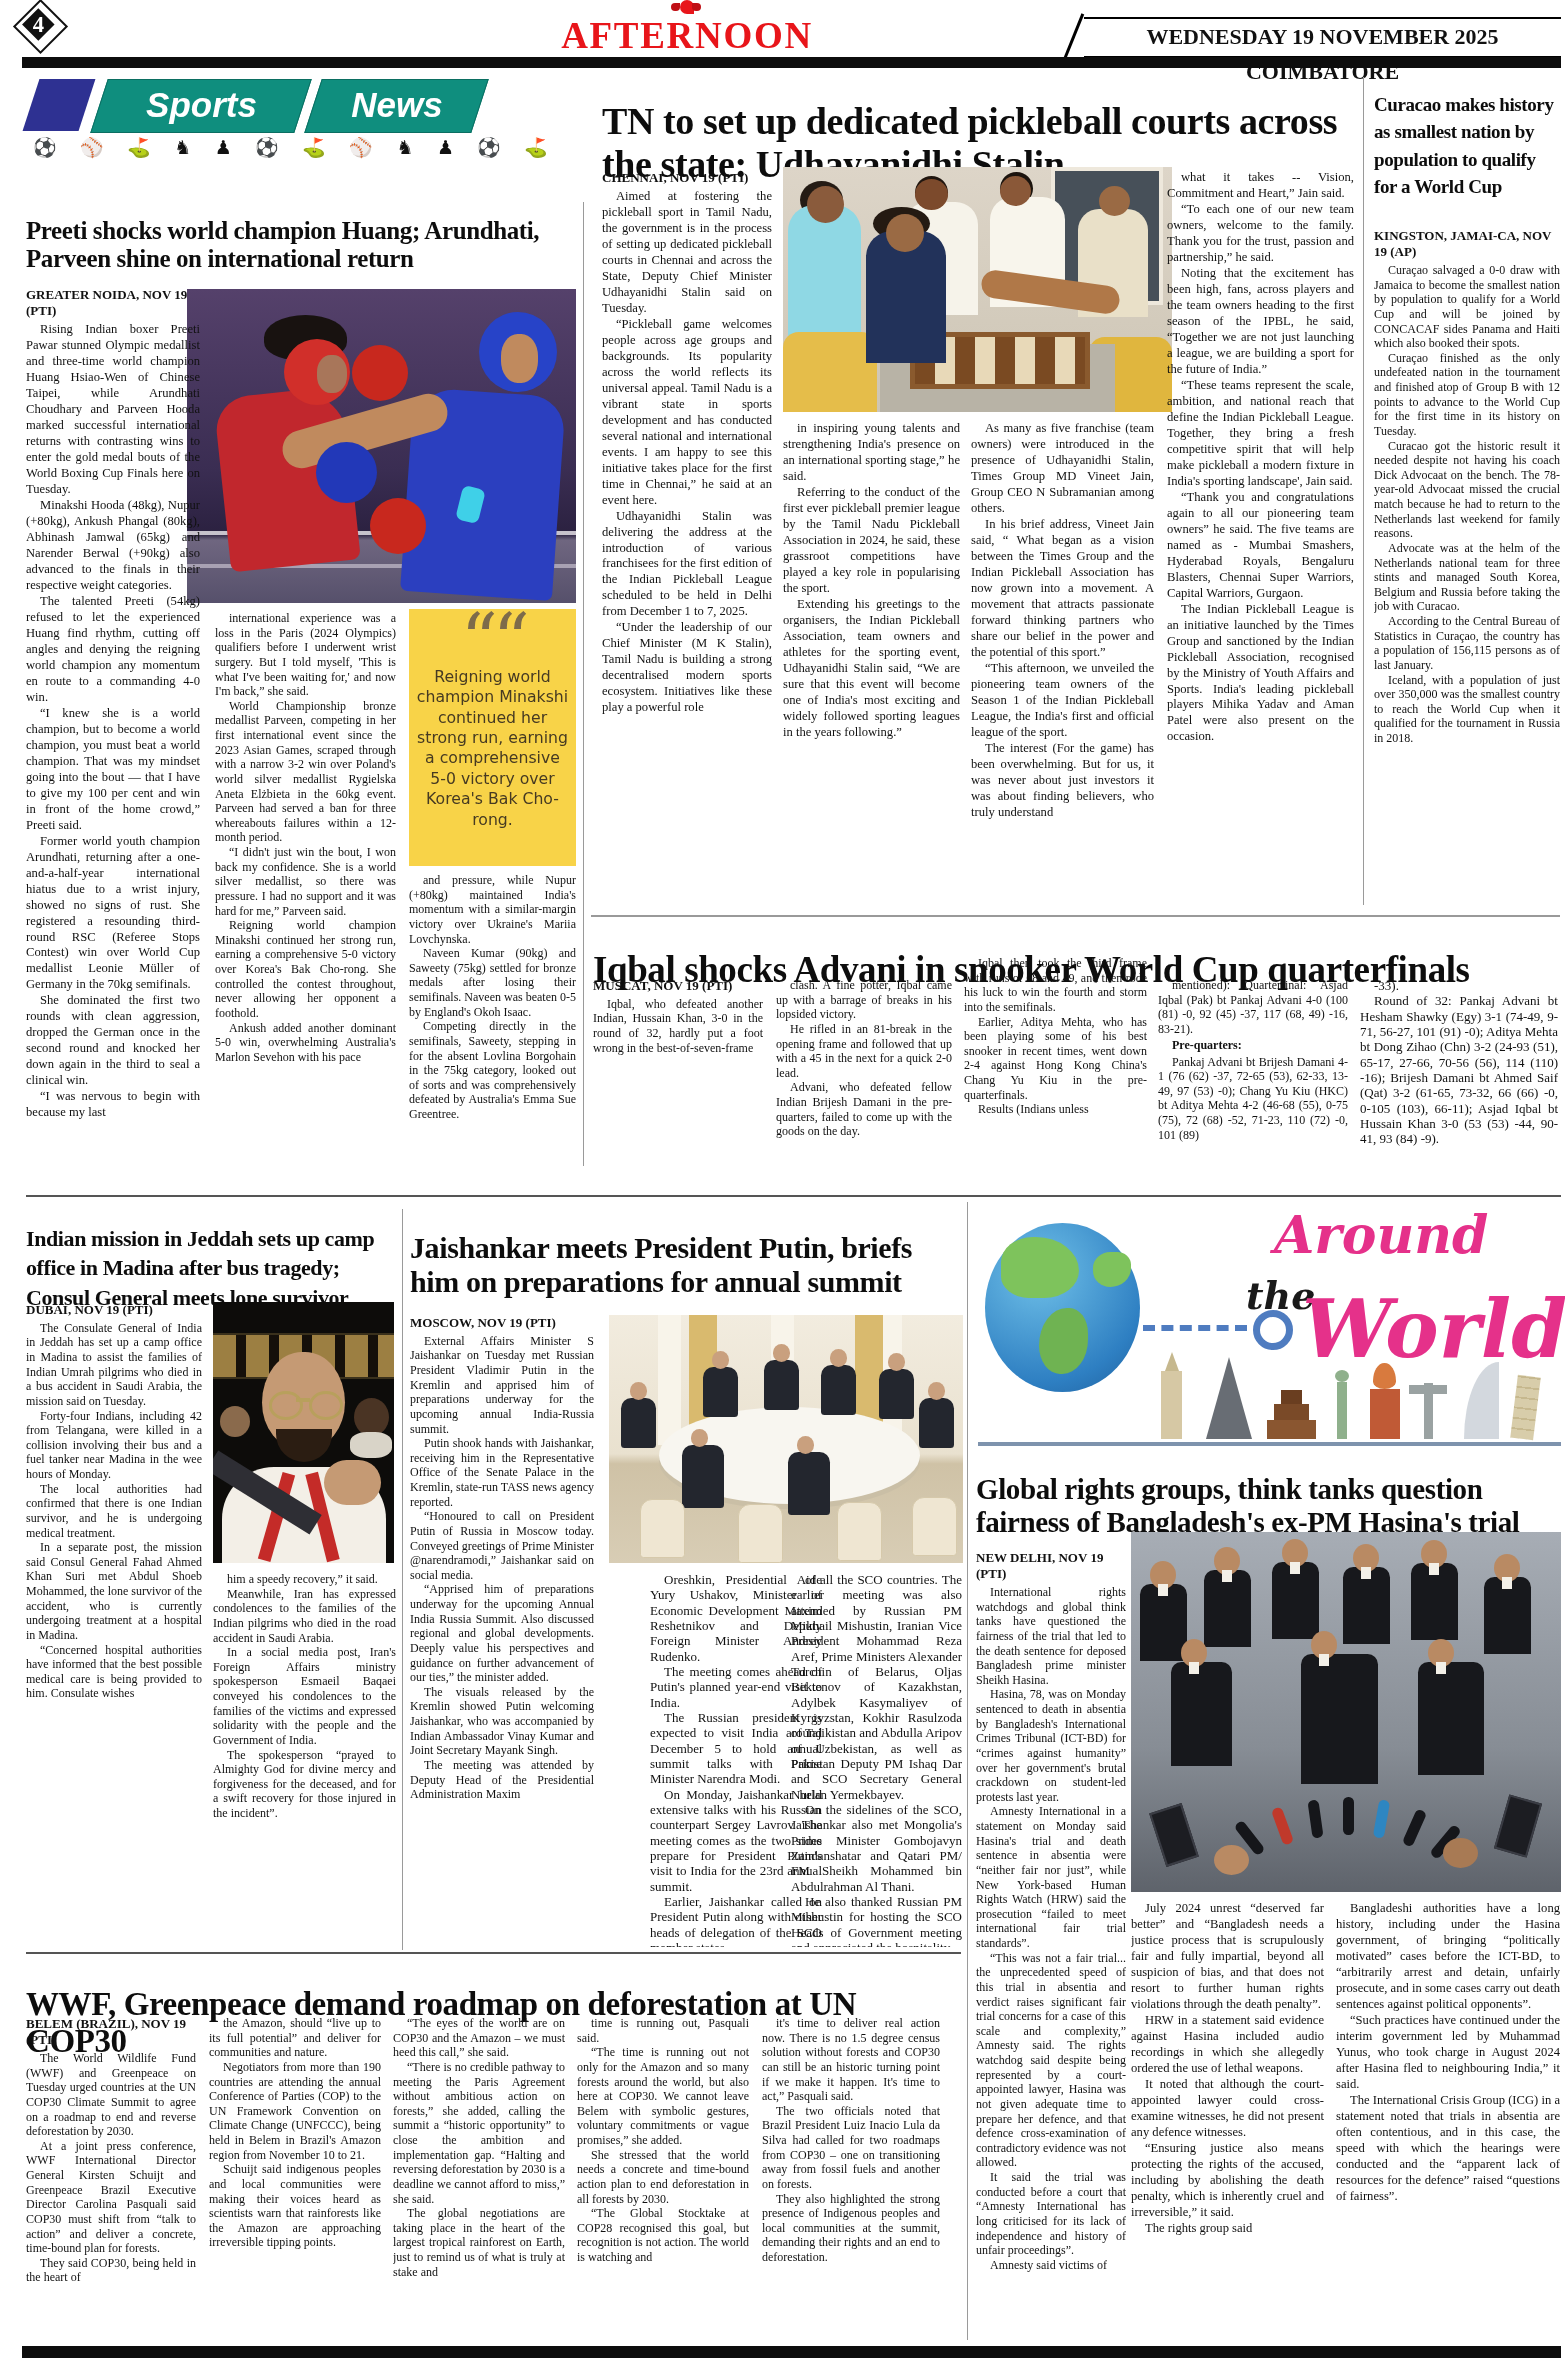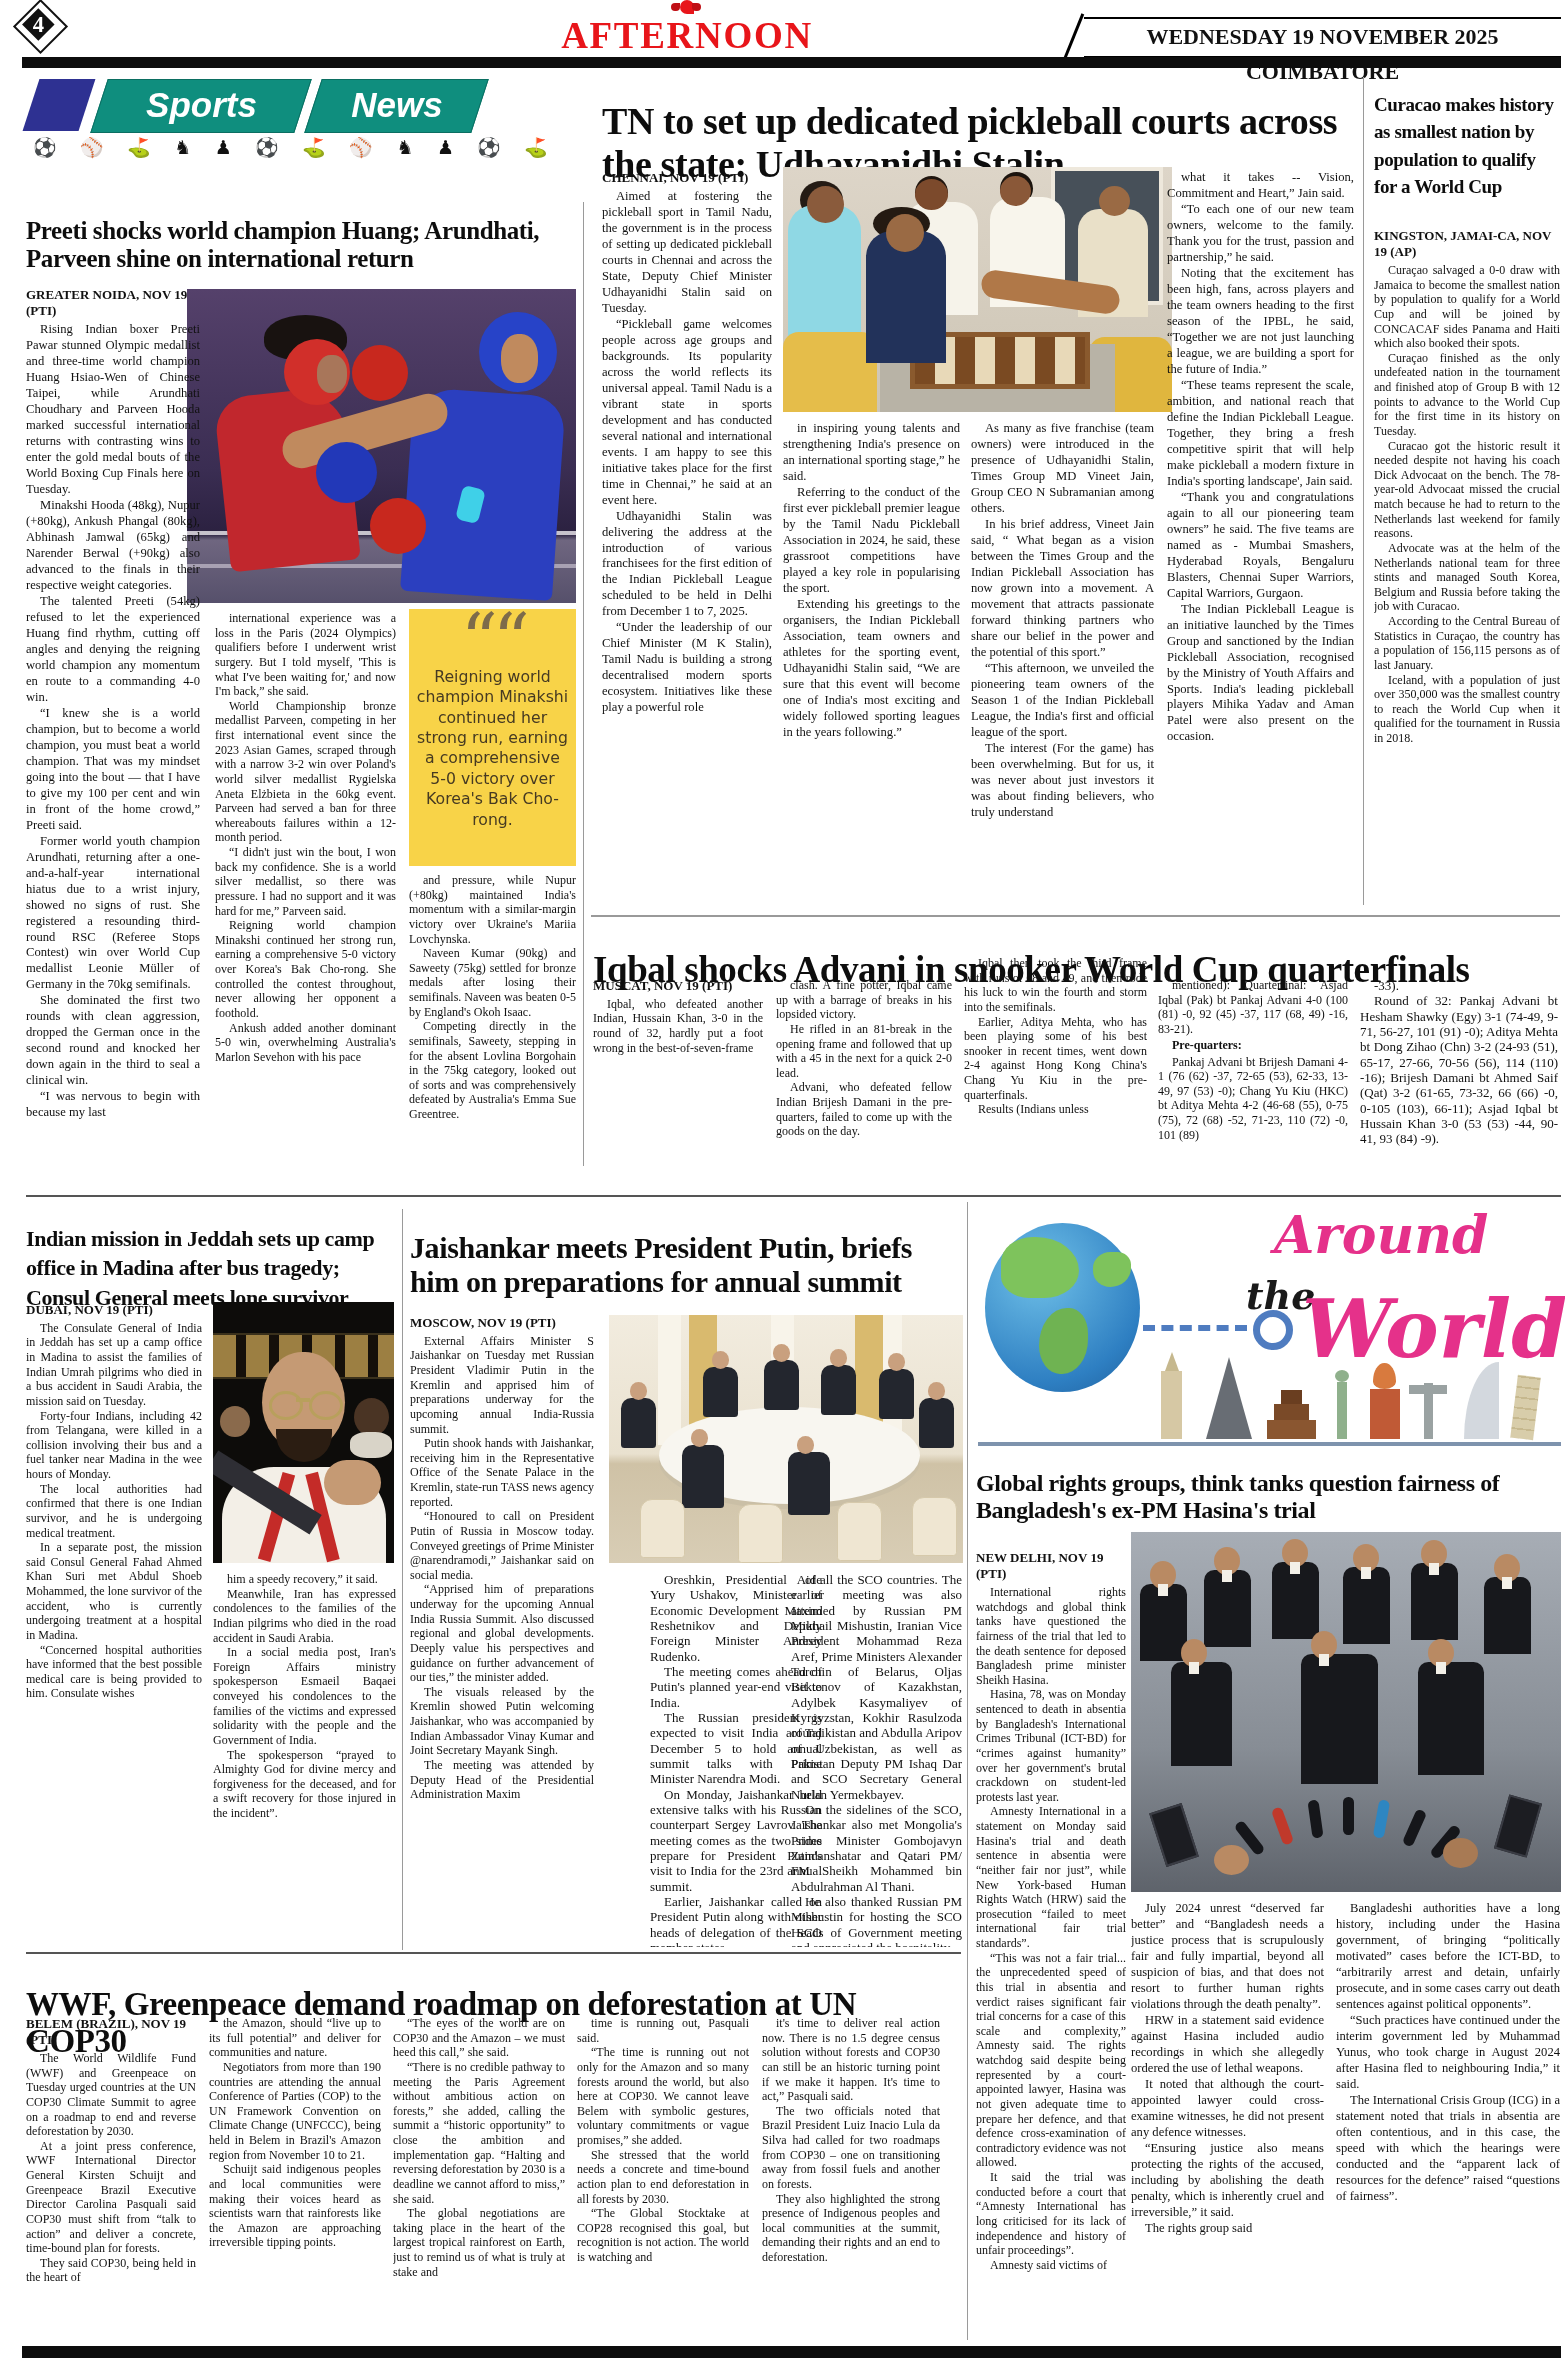--- a/index.html
+++ b/index.html
@@ -358,21 +358,21 @@
       <div class="lm" style="left:212px;bottom:50px;width:22.6px;height:26px;background:#d87a3e;border-radius:50% 50% 50% 50%/70% 70% 30% 30%;"></div>
       <div class="lm" style="left:263px;width:8.7px;height:56px;background:#9aa2a2;"></div>
       <div class="lm" style="left:248px;bottom:45px;width:38px;height:8.7px;background:#9aa2a2;"></div>
       <div class="lm" style="left:303px;width:35px;height:77px;background:#d3d8de;border-radius:100% 0 0 0;"></div>
       <div class="lm" style="left:353px;width:22.6px;height:63px;background:repeating-linear-gradient(0deg,#d8cdaa 0 8.7px,#c6b88e 8.7px 10.4px);transform:rotate(7deg);"></div>
     </div>
   </div>
   <div class="hrule" style="left:978px;top:1442px;width:583px;height:3.5px;background:#7e93ad;"></div>
 
   <section>
-    <h1 class="hl" style="left:976px;top:1454px;width:584px;font-size:24px;">Global rights groups, think tanks question fairness of Bangladesh's ex-PM Hasina's trial</h1>
+    <h1 class="hl" style="left:976px;top:1454px;width:584px;font-size:29px;">Global rights groups, think tanks question fairness of Bangladesh's ex-PM Hasina's trial</h1>
 
     <div class="ph" style="left:1131px;top:1532px;width:430px;height:360px;background:linear-gradient(180deg,#a7adb5,#878d95 60%,#5e636b);">
       <div class="hs-fig" style="left:8.7px;top:52px;"></div>
       <div class="hs-fig" style="left:73px;top:38px;"></div>
       <div class="hs-fig" style="left:141px;top:30px;"></div>
       <div class="hs-fig" style="left:212px;top:35px;"></div>
       <div class="hs-fig" style="left:280px;top:31px;"></div>
       <div class="hs-fig" style="left:353px;top:45px;"></div>
       <div class="hs-fig" style="left:40px;top:130px;width:61px;height:104px;"></div>
       <div class="hs-fig" style="left:170px;top:122px;width:77px;height:130px;"></div>

